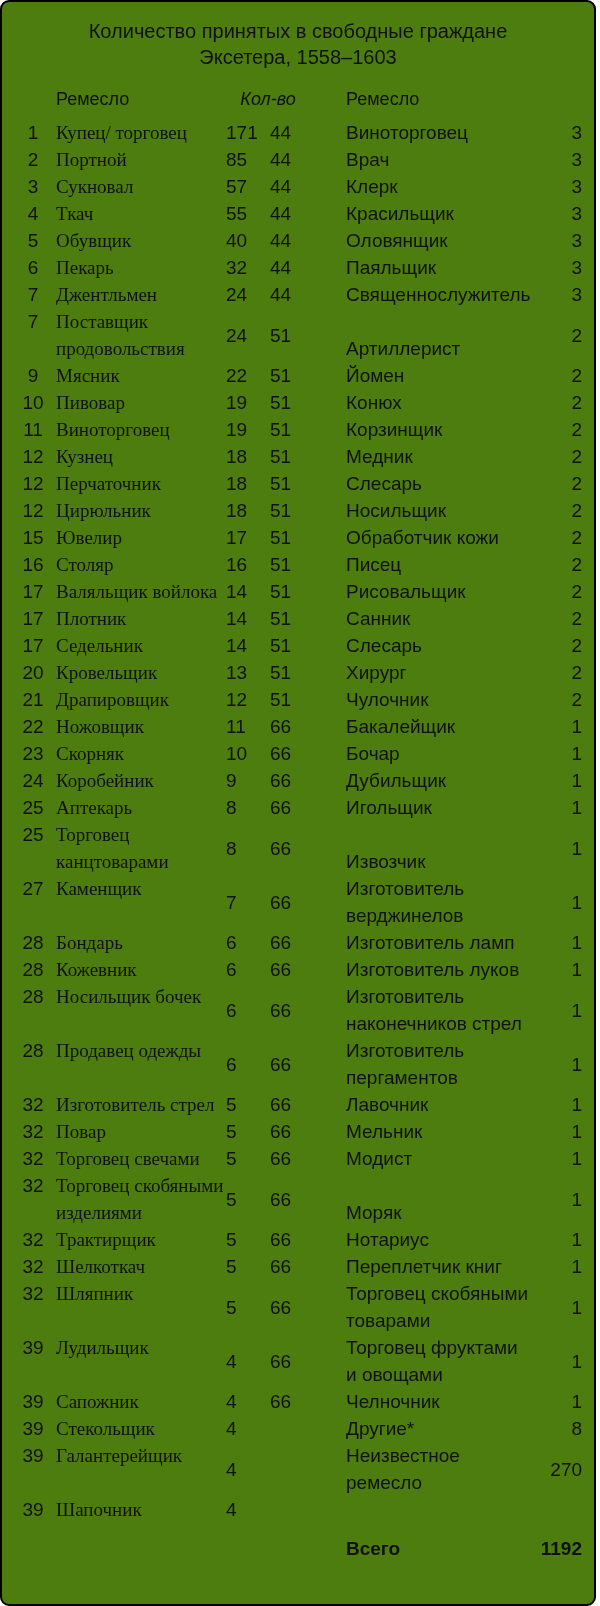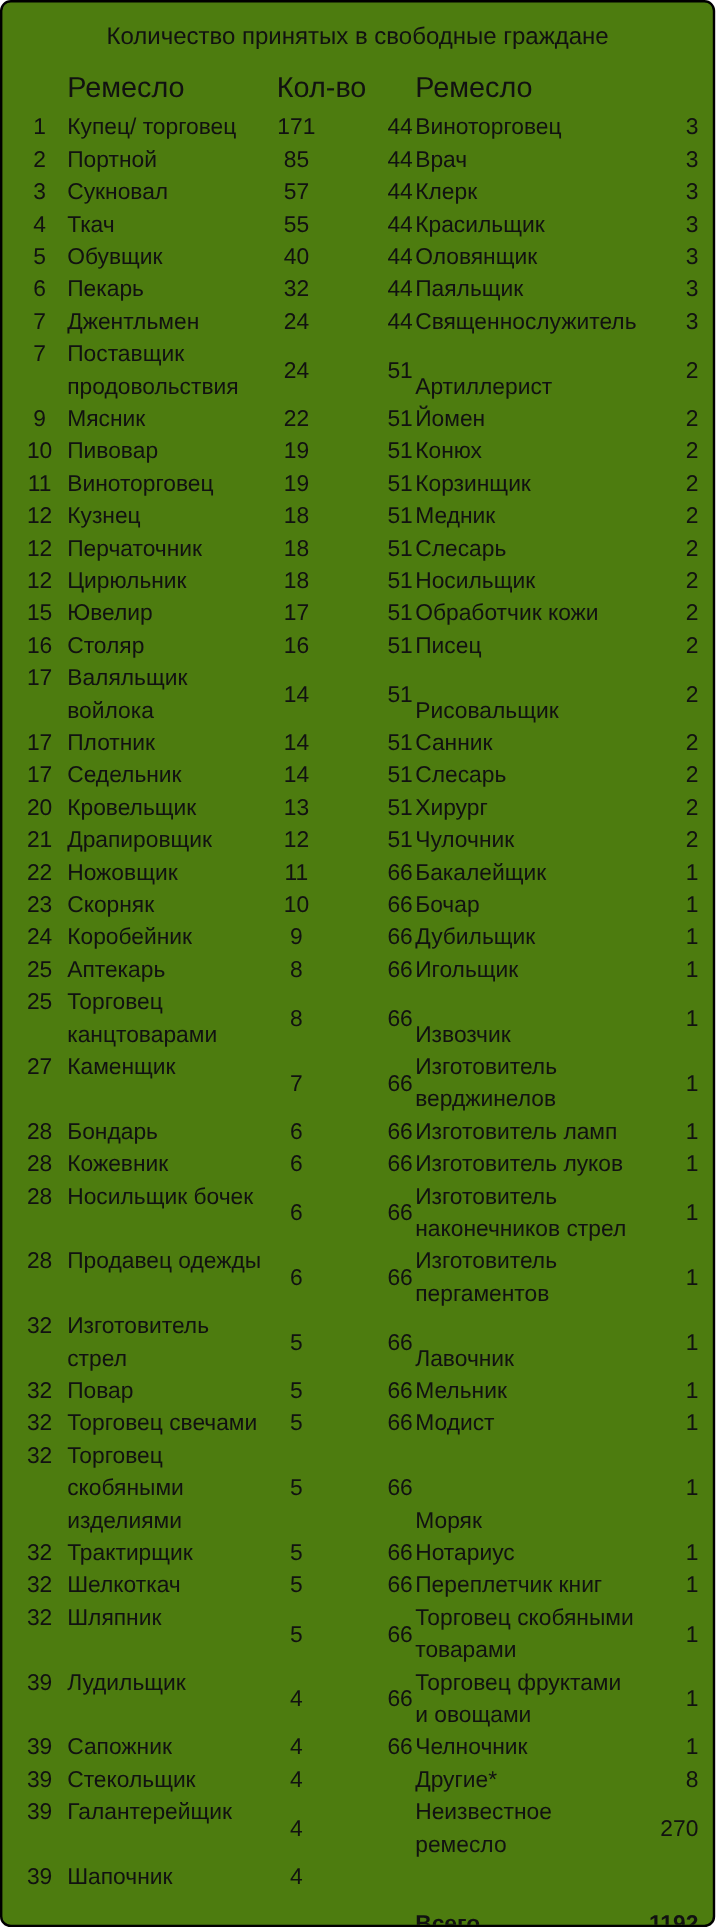--- a/index.html
+++ b/index.html
@@ -36,44 +36,45 @@
   col.c-rank-l { width: 34px; }
   col.c-name-l { width: 176px; }
   col.c-qty-l  { width: 44px; }
   col.c-rank-r { width: 74px; }
   col.c-name-r { width: 188px; }
   col.c-qty-r  { width: 50px; }
 
   th, td { padding: 0; font-weight: normal; }
 
   thead th {
-    font-size: 24px;
+    font-size: 18px;
     padding-bottom: 6px;
   }
   .h-craft-l { text-align: left; padding-left: 6px; }
-  .h-qty     { text-align: center; padding-right: 34px; }
+  .h-qty     { text-align: center; padding-right: 34px; font-style: italic; }
   .h-craft-r { text-align: left; padding-left: 2px; }
 
   td.rank-l { text-align: center; vertical-align: top; }
-  td.name-l { text-align: left; vertical-align: top; padding-left: 6px; }
-  td.qty-l  { text-align: center; vertical-align: middle; padding-right: 2px; }
-  td.rank-r { text-align: right; vertical-align: middle; }
+  td.name-l { text-align: left; vertical-align: top; padding-left: 6px; font-family: Liberation Serif, serif; }
+  td.qty-l  { text-align: left; vertical-align: middle; padding-right: 2px; }
+  td.rank-r { text-align: left; vertical-align: middle; }
   td.name-r { text-align: left; vertical-align: bottom; padding-left: 2px; }
   td.qty-r  { text-align: right; vertical-align: middle; }
 
   tfoot td { padding-top: 12px; }
   tfoot .total-label { font-weight: bold; text-align: left; vertical-align: bottom; padding-left: 2px; }
   tfoot .total-value { font-weight: bold; text-align: right; vertical-align: bottom; }
 </style>
 </head>
 <body>
 
 <div class="card">
   <div class="title">
     <div>Количество принятых в свободные граждане</div>
+    <div>Эксетера, 1558–1603</div>
   </div>
 
   <table class="crafts">
     <colgroup>
       <col class="c-rank-l">
         <col class="c-name-l">
         <col class="c-qty-l">
       <col class="c-rank-r">
         <col class="c-name-r">
         <col class="c-qty-r">

